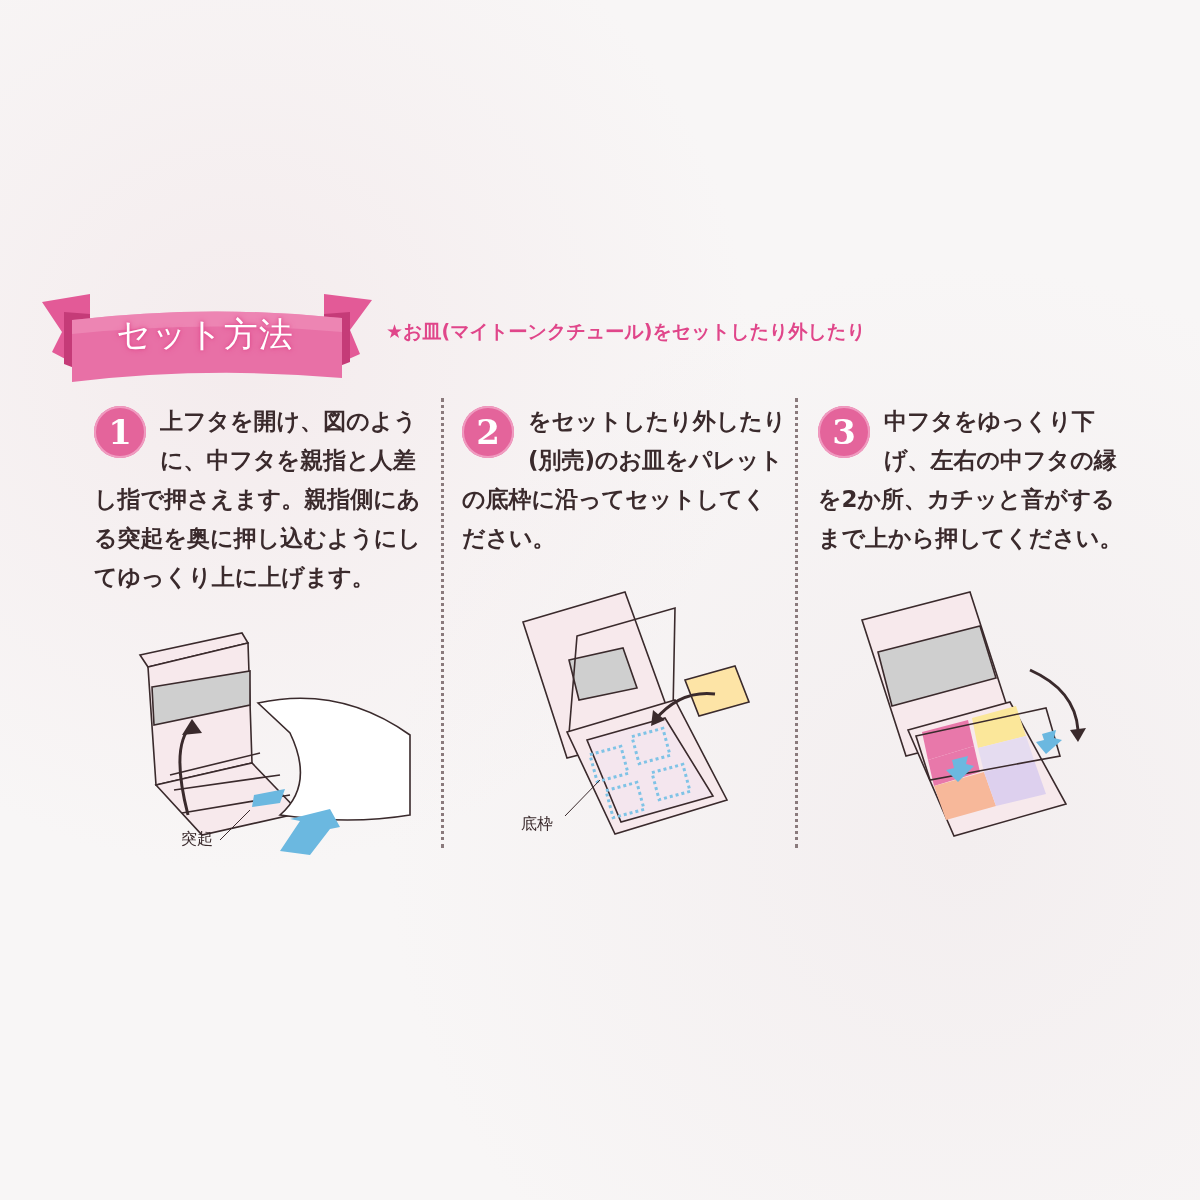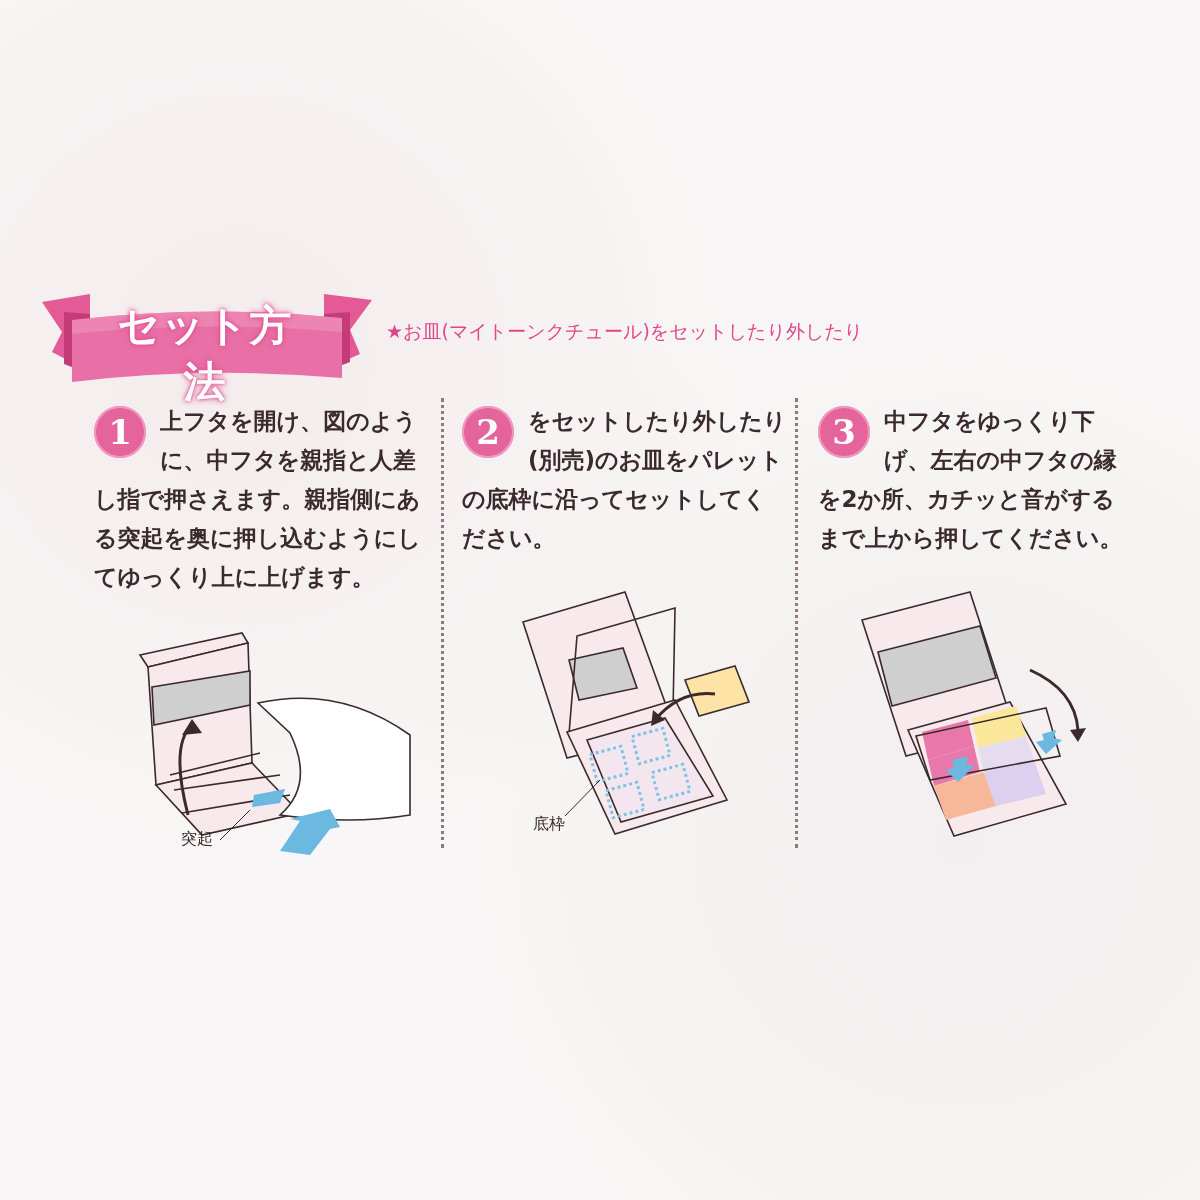--- a/index.html
+++ b/index.html
@@ -9,27 +9,27 @@
     background-image:
       radial-gradient(circle at 20% 30%, rgba(240,225,228,0.5) 0, transparent 40%),
       radial-gradient(circle at 80% 70%, rgba(238,230,232,0.5) 0, transparent 45%);
     font-family: "DejaVu Sans", sans-serif;
     position:relative;
     color:#3a2a2c;
   }
   .ribbon { position:absolute; left:42px; top:282px; width:330px; height:110px; }
   .ribbon svg { position:absolute; left:0; top:0; }
   .ribbon-title {
-    position:absolute; left:58px; top:16px; width:210px; text-align:center;
-    color:#fff; font-size:42px; font-weight:bold; letter-spacing:1px;
+    position:absolute; left:58px; top:30px; width:210px; text-align:center;
+    color:#fff; font-size:34px; font-weight:normal; letter-spacing:1px;
     text-shadow:0 0 6px #e04a8c, 0 0 3px #e04a8c;
   }
   .notice {
     position:absolute; left:386px; top:318px; width:560px;
-    color:#e0468a; font-weight:normal; font-size:19px; line-height:27px;
+    color:#e0468a; font-weight:bold; font-size:19px; line-height:27px;
   }
   .step {
     position:absolute; top:402px;
     font-weight:bold; font-size:23px; line-height:39px; color:#3a2a2c;
   }
   .step-1 { left:94px; width:330px; }
   .step-2 { left:462px; width:325px; }
   .step-3 { left:818px; width:320px; }
   .badge {
     float:left; width:52px; height:52px; margin:4px 14px 4px 0;
@@ -116,21 +116,21 @@
     <rect x="88" y="160" width="32" height="28" transform="rotate(-15 104 174)" stroke-dasharray="3 3"></rect>
     <rect x="130" y="142" width="32" height="28" transform="rotate(-15 146 156)" stroke-dasharray="3 3"></rect>
     <rect x="104" y="196" width="32" height="28" transform="rotate(-15 120 210)" stroke-dasharray="3 3"></rect>
     <rect x="150" y="178" width="32" height="28" transform="rotate(-15 166 192)" stroke-dasharray="3 3"></rect>
   </g>
   <polygon points="180,90 230,76 244,112 194,126" fill="#fde4a6" stroke="#3a2a2c" stroke-width="1.6"></polygon>
   <path d="M210,104 Q175,100 150,130" fill="none" stroke="#3a2a2c" stroke-width="3"></path>
   <polygon points="146,136 148,120 160,130" fill="#3a2a2c"></polygon>
   <line x1="60" y1="226" x2="95" y2="190" stroke="#3a2a2c" stroke-width="1"></line>
 </svg>
-<div class="label" style="left:533px;top:814px">底枠</div>
+<div class="label" style="left:521px;top:814px">底枠</div>
 
 <svg class="illus" style="left:850px;top:590px" width="260" height="260" viewBox="0 0 260 260">
   <g stroke="#3a2a2c" stroke-width="1.6" fill="#f7e9ec">
     <polygon points="12,30 120,2 164,138 56,166"></polygon>
     <polygon points="28,62 130,36 146,88 42,116" fill="#cfcfcf"></polygon>
     <polygon points="58,140 160,112 216,214 104,246"></polygon>
   </g>
   <polygon points="72,142 118,130 124,156 78,170" fill="#e878aa"></polygon>
   <polygon points="122,128 166,116 176,146 128,158" fill="#fbe79a"></polygon>
   <polygon points="78,170 124,156 130,182 84,196" fill="#e878aa"></polygon>

